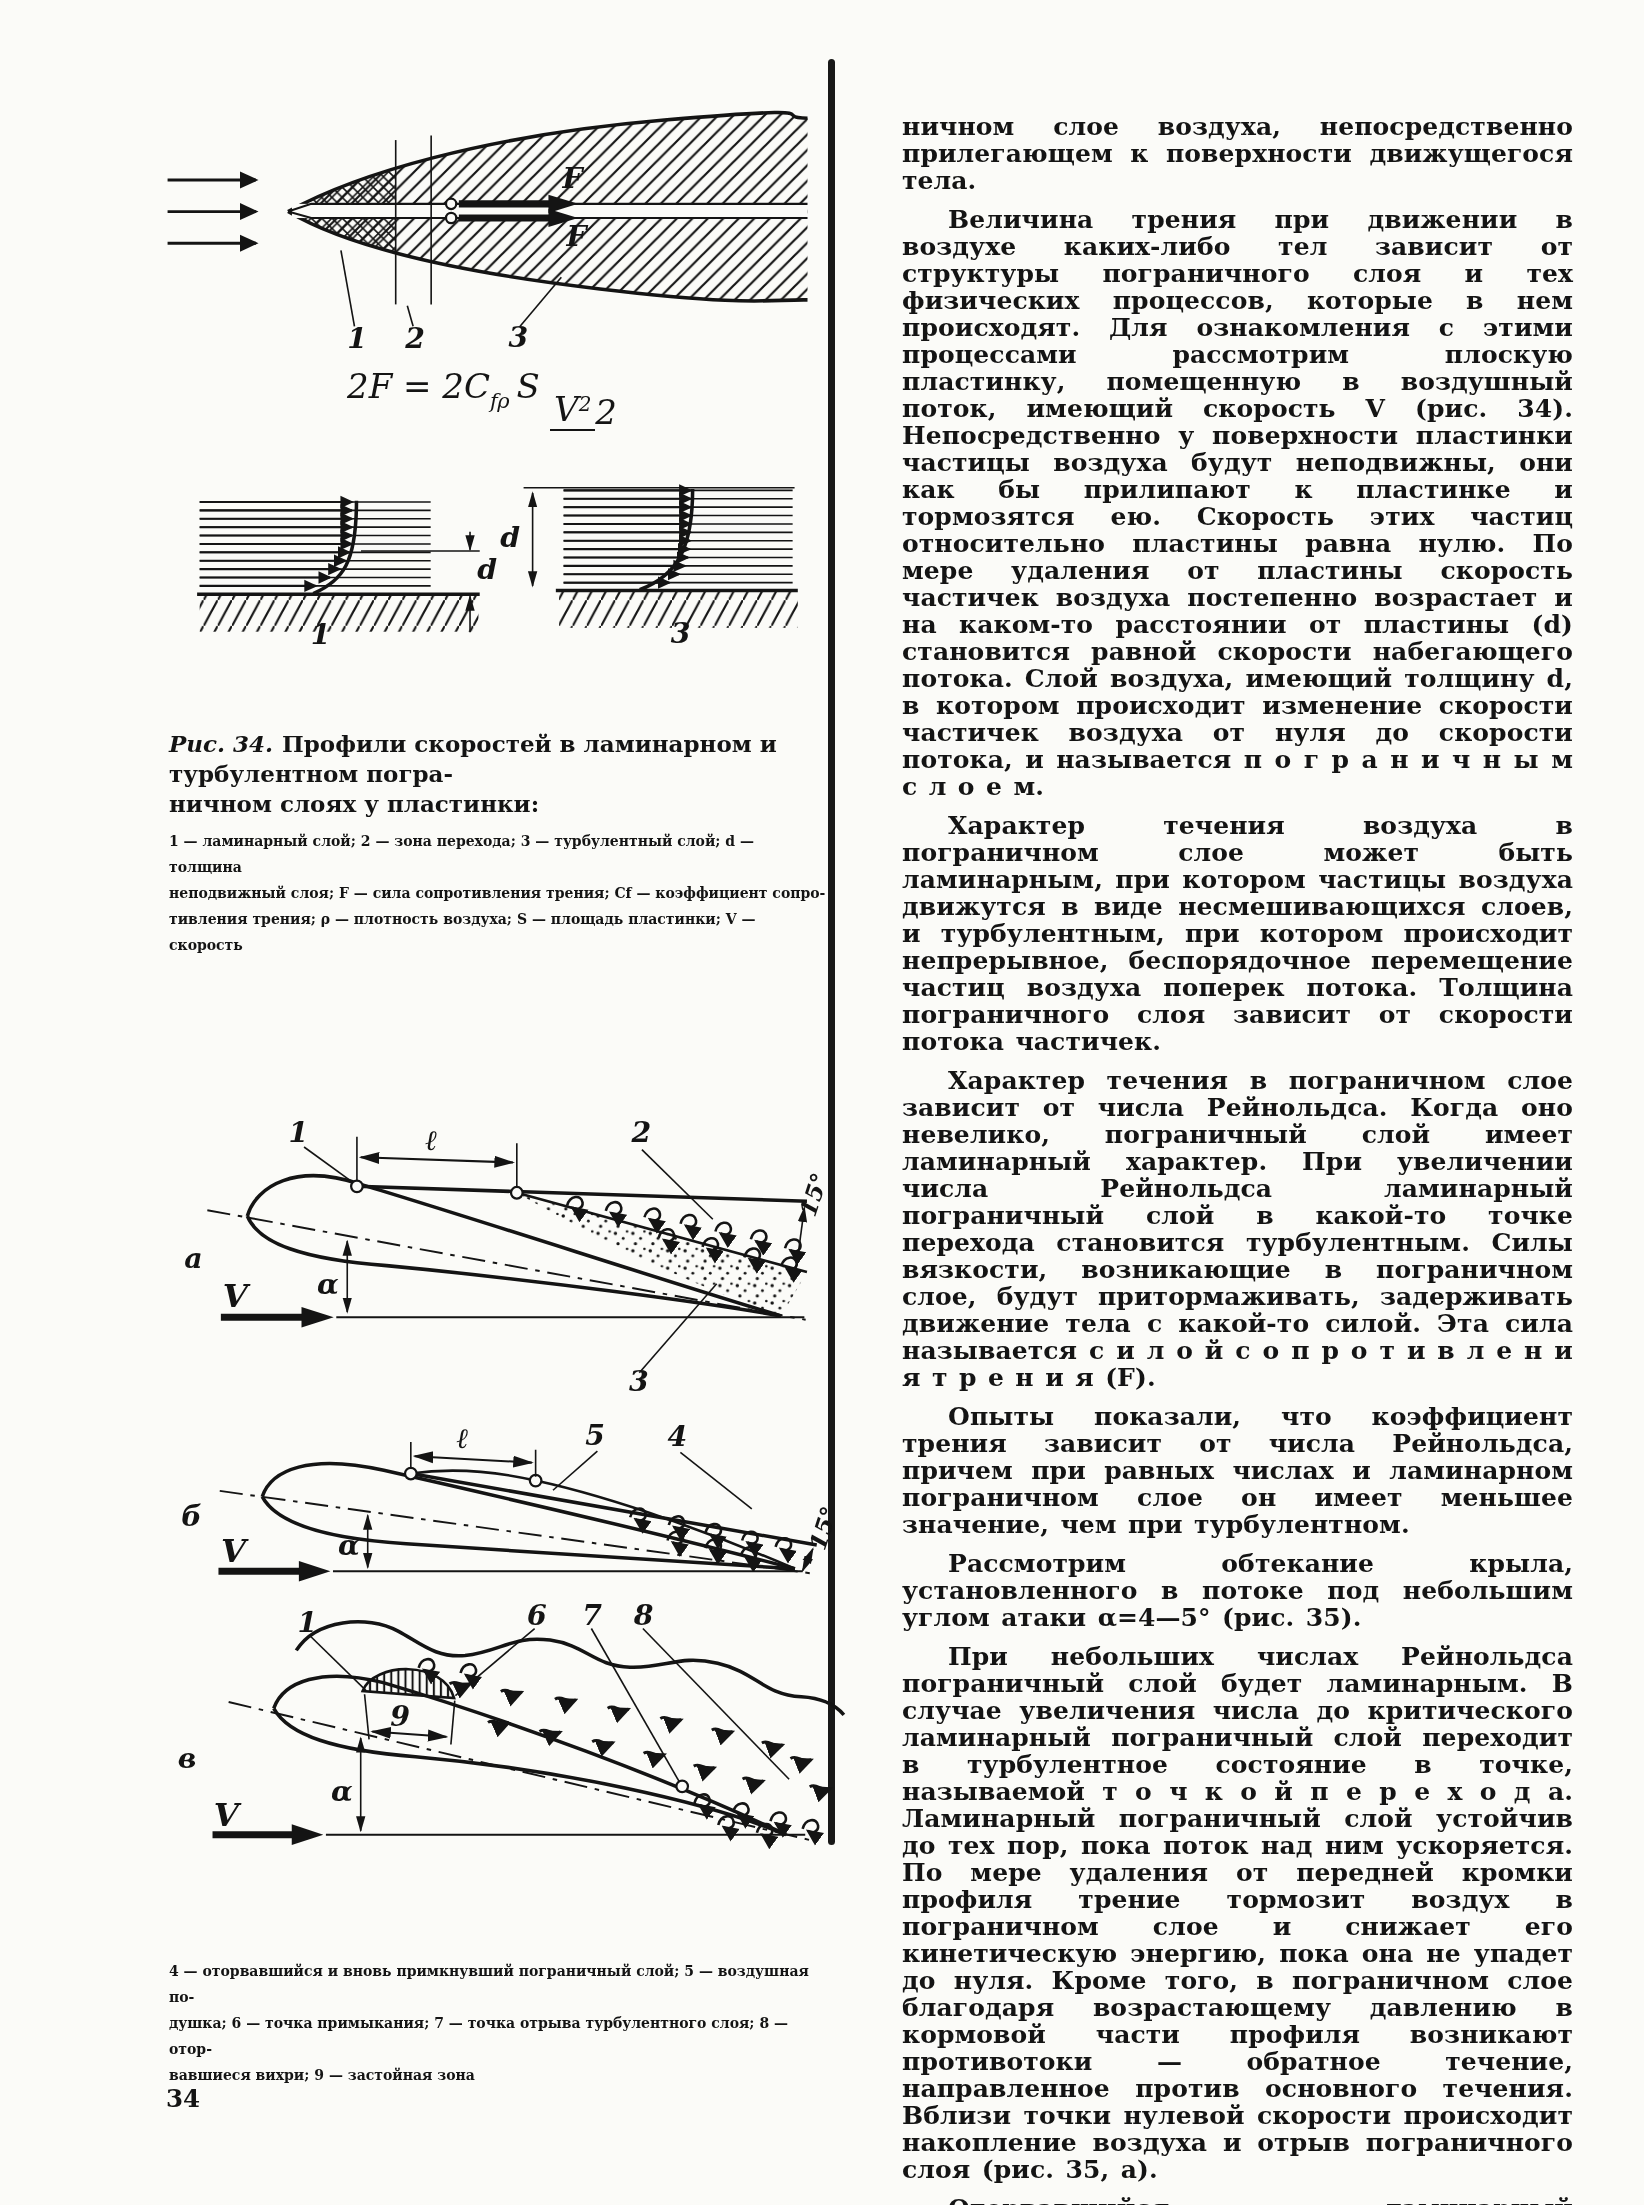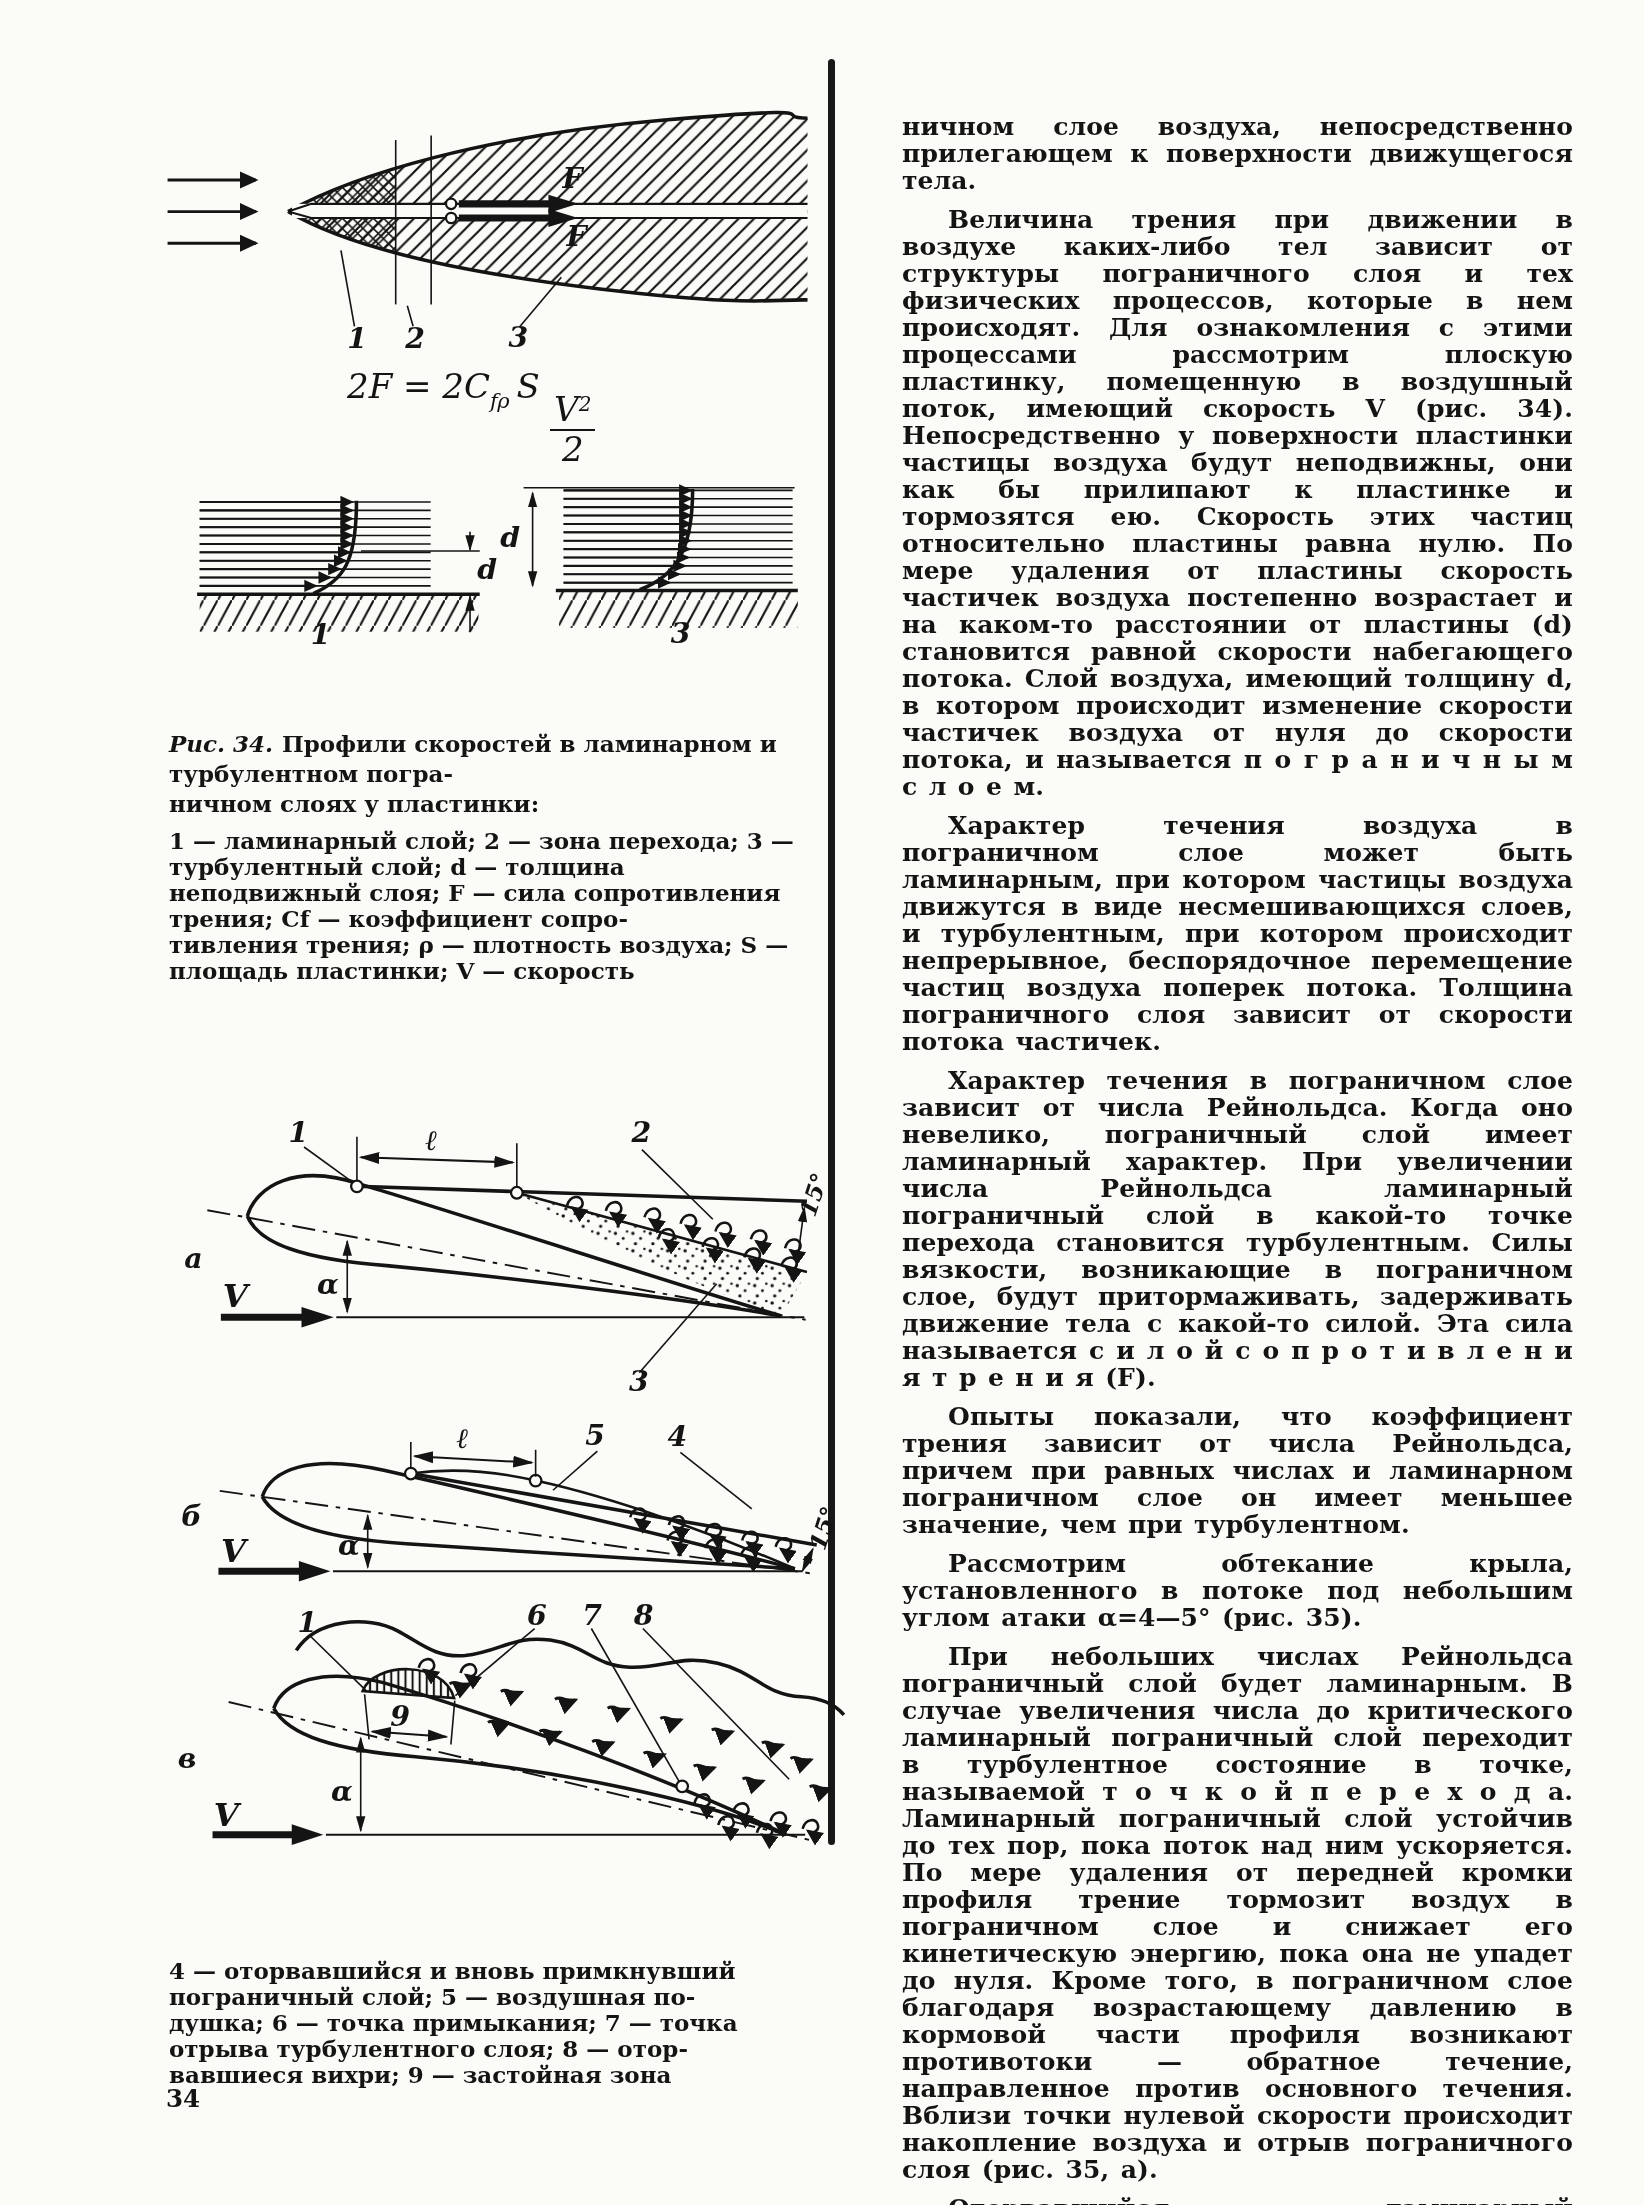--- a/index.html
+++ b/index.html
@@ -9,27 +9,27 @@
   .col{position:absolute;left:890px;top:101px;width:695px;text-align:justify;
        font-size:25px;line-height:27px;font-weight:700;letter-spacing:0.1px;word-spacing:2.6px}
   .col p{margin:12px;text-indent:46px}
   .col p.noind{text-indent:0}
   
   .gutter{position:absolute;left:828px;top:59px;width:7px;height:1786px;background:#181818;border-radius:3.9px}
   
   .cap{position:absolute;left:169px;width:659px;font-weight:700}
   .cap .t{font-size:23px;line-height:30px}
   .cap .ital{font-style:italic;margin-right:9px}
-  .cap .lg{font-size:23px;line-height:26px;margin-top:9px}
+  .cap .lg{font-size:14px;line-height:26px;margin-top:9px}
   .pnum{position:absolute;left:166px;top:2084px;font-size:24.5px;font-weight:700}
   
   .formula{position:absolute;left:347px;top:369px;font-style:italic;font-weight:400;font-size:34px;line-height:1;white-space:nowrap}
   .formula sub{font-size:21px;vertical-align:-9.7px;letter-spacing:-0.6px}
   .mul{margin-left:7.7px}
-  .frac{display:inline-flex;flex-direction:column;align-items:center;vertical-align:-23px;margin-left:10.3px}
+  .frac{display:inline-flex;flex-direction:row;align-items:center;vertical-align:-23px;margin-left:10.3px}
   .frac .num{border-bottom:2.6px solid #141414;padding:0 3.9px 2.6px}
   .frac .num sup{font-size:20px;vertical-align:10.3px}
   .frac .den{padding-top:1.9px}
   
   .fig{position:absolute}
   svg{overflow:visible}
   .ol{stroke:#141414;stroke-width:5.5;fill:none}
   .ol4{stroke:#141414;stroke-width:4;fill:none}
   .ln{stroke:#141414;stroke-width:2.5;fill:none}
   .ln3{stroke:#141414;stroke-width:3.2;fill:none}

